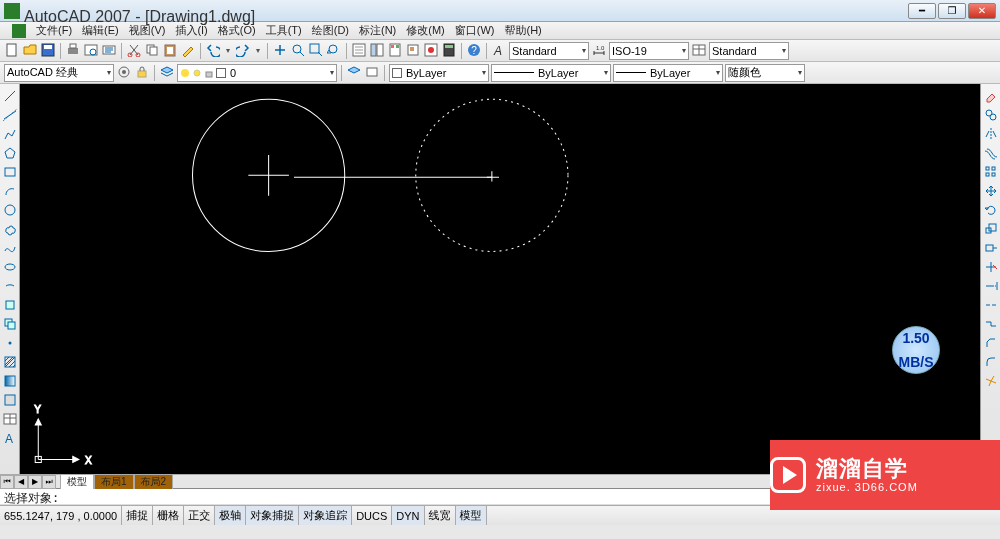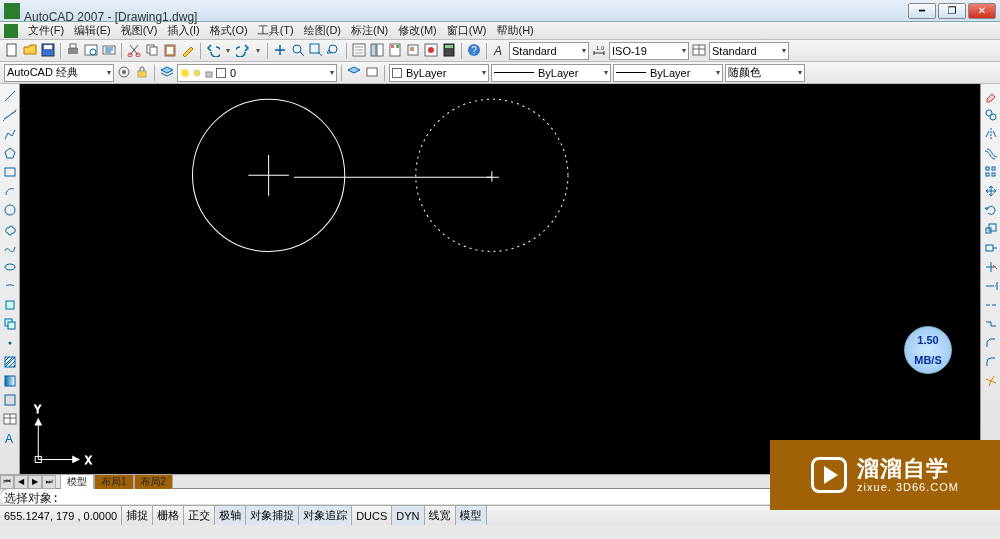--- a/index.html
+++ b/index.html
@@ -1,29 +1,29 @@
 <!DOCTYPE html>
 <html><head>
 <meta charset="utf-8">
 <style>
 * { margin: 0; padding: 0; box-sizing: border-box; font-family: "Microsoft YaHei", SimSun, sans-serif; }
 body { width: 1000px; height: 539px; background: #e8e8e8; overflow: hidden; position: relative; font-size: 11px; }
 
 
 .titlebar { height: 22px; background: linear-gradient(#e8f0f8,#cfe0f0); display: flex; align-items: center; border-bottom: 1px solid #8aa; }
 .titlebar .app-icon { width: 16px; height: 16px; background: #2a7d2a; margin: 0 4px; display: inline-block; }
-.titlebar .title { color: #333; font-size: 12px; margin-top: 12px; }
+.titlebar .title { color: #333; font-size: 16px; margin-top: 12px; }
 .titlebar .win-controls { margin-left: auto; display: flex; gap: 2px; padding-right: 4px; }
 .win-btn { width: 28px; height: 16px; border: 1px solid #888; border-radius: 2px; display: flex; align-items: center; justify-content: center; font-size: 10px; }
 .win-btn.min { background: linear-gradient(#fafcff,#cfe0f0); }
 .win-btn.max { background: linear-gradient(#fafcff,#cfe0f0); }
 .win-btn.close { background: linear-gradient(#f08070,#d03020); color: #fff; }
 
 
-.menubar { height: 18px; background: linear-gradient(#f4f4f4,#e4e4e4); display: flex; align-items: center; padding-left: 4px; gap: 2px; border-bottom: 1px solid #bbb; }
+.menubar { height: 18px; background: linear-gradient(#f4f4f4,#e4e4e4); display: flex; align-items: center; padding-left: 12px; gap: 2px; border-bottom: 1px solid #bbb; }
 .menubar .sys-icon { width: 14px; height: 14px; background: #2a7d2a; margin-right: 4px; }
 .menu-item { padding: 1px 4px; color: #222; }
 
 
 .toolbar { height: 22px; background: linear-gradient(#f6f6f6,#e6e6e6); display: flex; align-items: center; border-bottom: 1px solid #bbb; padding: 0 4px; gap: 2px; }
 .tb-sep { width: 1px; height: 16px; background: #aaa; margin: 0 2px; }
 .tb-btn { width: 16px; height: 16px; display: flex; align-items: center; justify-content: center; border: 1px solid transparent; }
 .tb-dd { width: 10px; height: 16px; display: flex; align-items: center; justify-content: center; color: #555; font-size: 8px; }
 .tb-combo { height: 18px; border: 1px solid #999; background: #fff; display: flex; align-items: center; padding: 8px 2px; }
 .tb-combo .arrow { margin-left: auto; font-size: 8px; color: #444; padding-left: 4px; }
@@ -45,38 +45,38 @@
 .canvas { position: absolute; inset: 0; }
 
 
 .hscroll { height: 14px; background: #e6e6e6; display: flex; align-items: center; border-top: 1px solid #aaa; }
 .hscroll .sb-btn { width: 14px; height: 14px; background: #ddd; border: 1px solid #aaa; display: flex; align-items: center; justify-content: center; font-size: 8px; }
 .hscroll .tabs { display: flex; align-items: flex-end; gap: 0; height: 14px; padding-left: 4px; }
 .tab { padding: 0 6px; background: #a16207; border: 1px solid #aaa; border-bottom: none; font-size: 10px; color: #222; }
 .tab.active { background: #fff; }
 
 
-.cmdwin { background: #fff; border-top: 1px solid #888; border-radius: 16px; }
+.cmdwin { background: #fff; border-top: 1px solid #888; }
 .cmd-line { height: 16px; padding: 1px 4px; font-size: 12px; color: #222; font-family: SimSun, monospace; border-bottom: 1px solid #ddd; }
 
 
 .statusbar { height: 20px; background: linear-gradient(#f4f4f4,#e4e4e4); display: flex; align-items: center; border-top: 1px solid #aaa; font-size: 11px; }
 .status-coord { padding: 0 4px; border-right: 1px solid #aaa; height: 100%; display: flex; align-items: center; }
 .status-btn { padding: 0 4px; border-right: 1px solid #aaa; height: 100%; display: flex; align-items: center; }
 .status-btn.active { background: #dde6f0; }
 
 
-.watermark { position: absolute; right: 0; bottom: 29px; width: 230px; height: 70px; background: #a16207; color: #fff; display: flex; align-items: center; justify-content: center; gap: 10px; margin-left: 11px; }
+.watermark { position: absolute; right: 0; bottom: 29px; width: 230px; height: 70px; background: #ef4444; color: #fff; display: flex; align-items: center; gap: 10px; margin-left: 11px; }
 .watermark .play { width: 36px; height: 36px; border: 3px solid #fff; border-radius: 8px; display: flex; align-items: center; justify-content: center; }
 .watermark .play::after { content: ""; border-left: 14px solid #fff; border-top: 9px solid transparent; border-bottom: 9px solid transparent; margin-left: 3px; }
 .watermark .txt { display: flex; flex-direction: column; line-height: 1.1; }
 .watermark .big { font-size: 22px; font-weight: bold; letter-spacing: 1px; }
 .watermark .small { font-size: 11px; letter-spacing: 1px; }
 
-.speed-badge { position: absolute; right: 28px; bottom: 100px; width: 48px; height: 48px; border-radius: 50%; background: radial-gradient(#cfe8ff,#8fc0f0); display: flex; align-items: center; justify-content: center; flex-direction: column; color: #0030a0; font-size: 11px; font-weight: bold; border: 1px solid #7ab; gap: 8px; }
+.speed-badge { position: absolute; right: 40px; bottom: 100px; width: 48px; height: 48px; border-radius: 50%; background: radial-gradient(#cfe8ff,#8fc0f0); display: flex; align-items: center; justify-content: center; flex-direction: column; color: #0030a0; font-size: 14px; font-weight: bold; border: 1px solid #7ab; gap: 8px; }
 
 
 .layer-sw { display: flex; align-items: center; gap: 2px; }
 .sw { width: 10px; height: 10px; border: 1px solid #666; }
 </style>
 </head>
 <body>
 
 <div class="titlebar">
   <span class="app-icon"></span>

